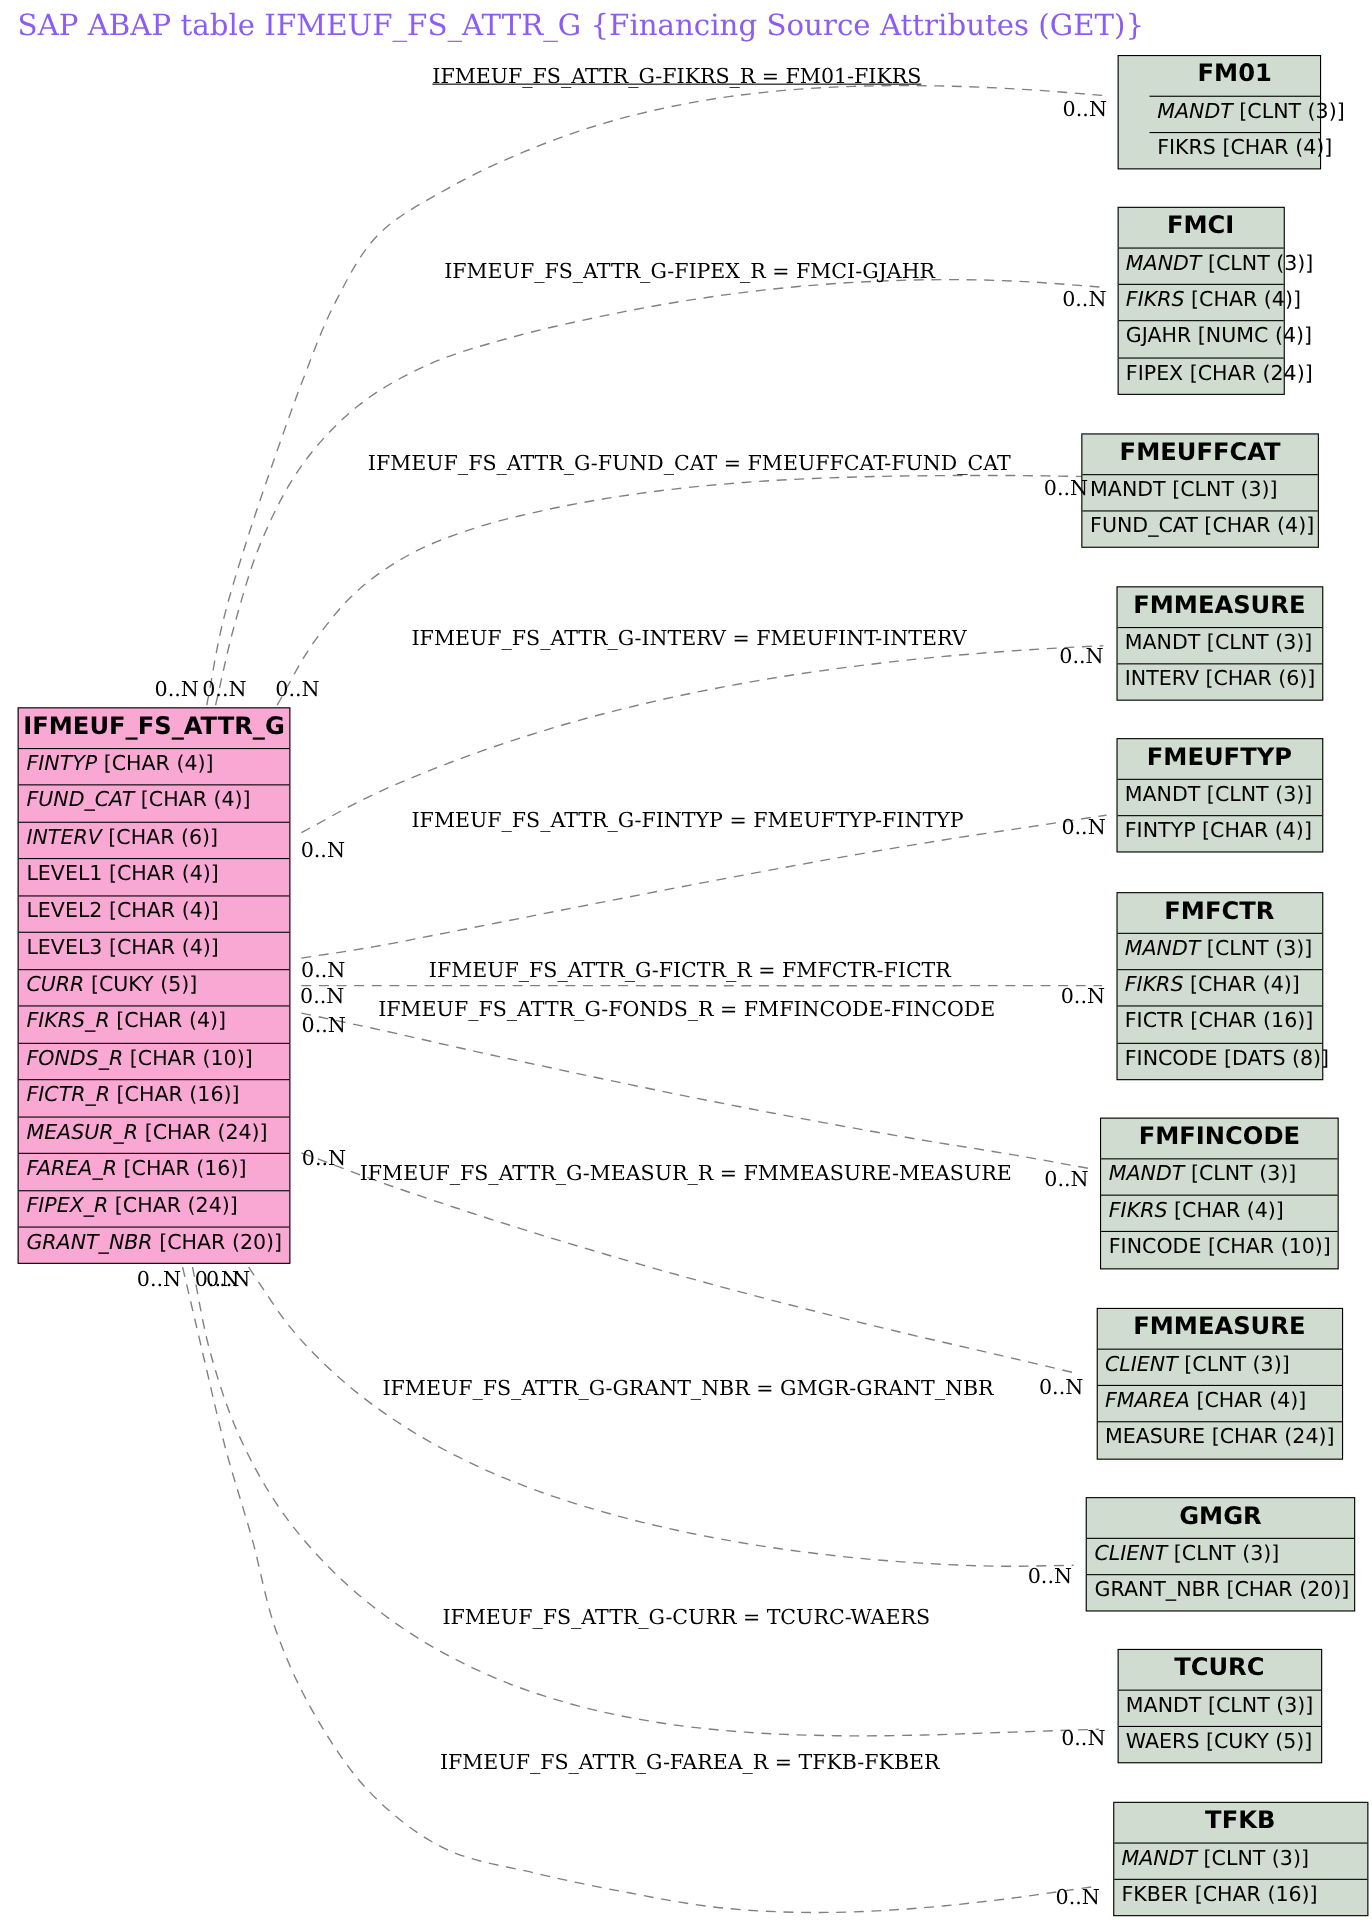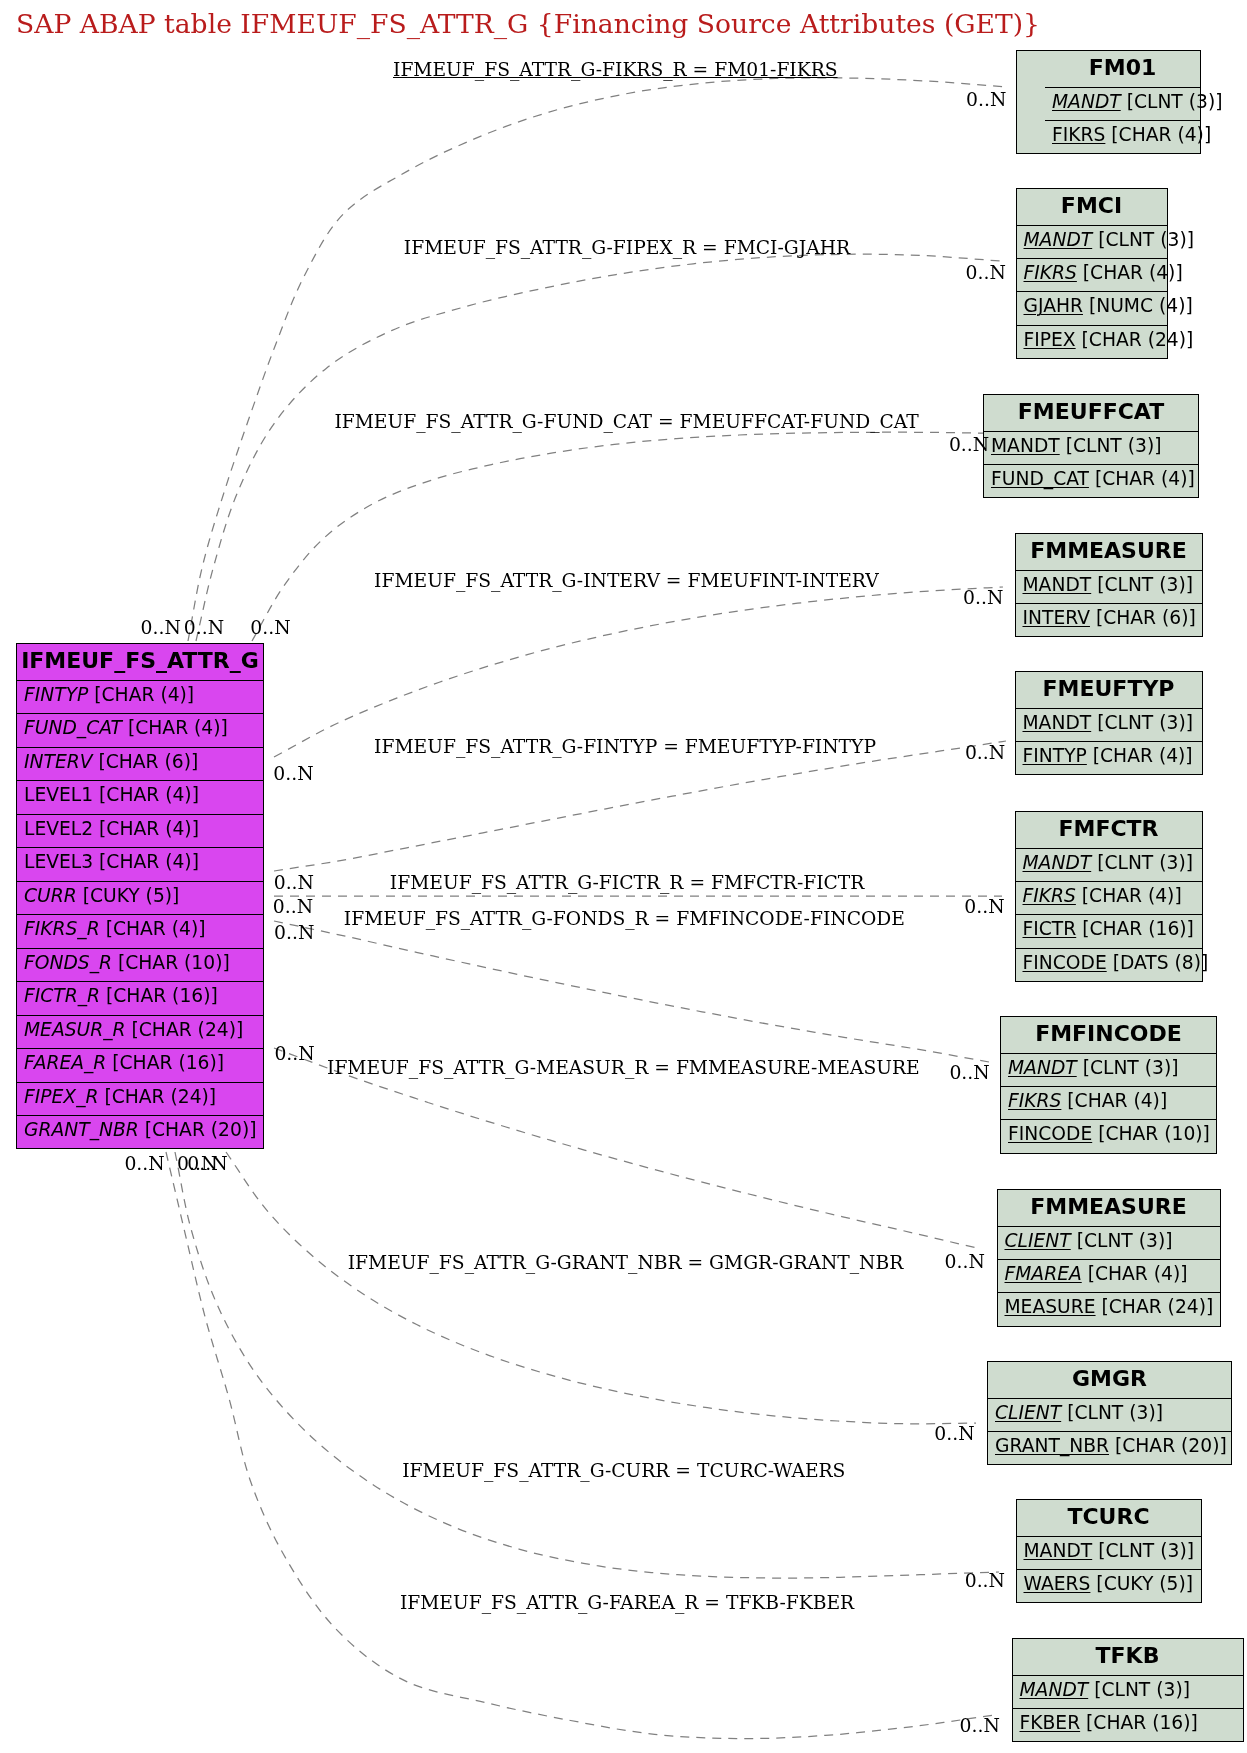--- a/index.html
+++ b/index.html
@@ -2,35 +2,35 @@
 <html><head>
 <meta charset="utf-8">
 <title>SAP ABAP table IFMEUF_FS_ATTR_G</title>
 <style>
   html,body{margin:0;padding:0;background:#ffffff;}
   body{width:1247px;height:1753px;position:relative;overflow:hidden;
        font-family:"DejaVu Serif",serif;color:#000;
        -webkit-font-smoothing:antialiased;}
   #page-title{position:absolute;left:16px;top:7px;
        font-family:"DejaVu Serif",serif;
-       font-size:26.6px;line-height:34px;white-space:nowrap;color:#b91c1c;}
+       font-size:26.6px;line-height:34px;white-space:nowrap;color:#8b5cf6;}
   svg#edges{position:absolute;left:0;top:0;width:1247px;height:1753px;
        pointer-events:none;}
   .ent{position:absolute;box-sizing:border-box;background:#cfdccf;
        border:1.3px solid #000;}
-  .ent.main{background:#d946ef;}
+  .ent.main{background:#f9a8d4;}
   .ent .hdr{height:35.5px;box-sizing:border-box;text-align:center;
        font-weight:bold;font-family:"DejaVu Sans",sans-serif;
        font-size:22px;line-height:33px;white-space:nowrap;}
   .ent .fld{height:33.48px;box-sizing:border-box;padding-left:7px;
        border-top:1.3px solid #000;font-family:"DejaVu Sans",sans-serif;
        font-size:18.7px;line-height:28px;white-space:nowrap;}
   .fn{font-style:normal;text-decoration:none;}
   .fn.i{font-style:italic;}
-  .fn.u{text-decoration:underline;text-underline-offset:2px;text-decoration-thickness:1px;text-align:right;}
+  .fn.u{text-underline-offset:2px;text-decoration-thickness:1px;text-align:right;}
   .mult{position:absolute;font-family:"DejaVu Serif",serif;
         font-size:18.8px;line-height:22px;white-space:nowrap;}
   .elabel{position:absolute;font-family:"DejaVu Serif",serif;
         font-size:18.7px;line-height:21px;white-space:nowrap;}
 </style>
 </head>
 <body>
 
 <div id="page-title">SAP ABAP table IFMEUF_FS_ATTR_G {Financing Source Attributes (GET)}</div>
 

